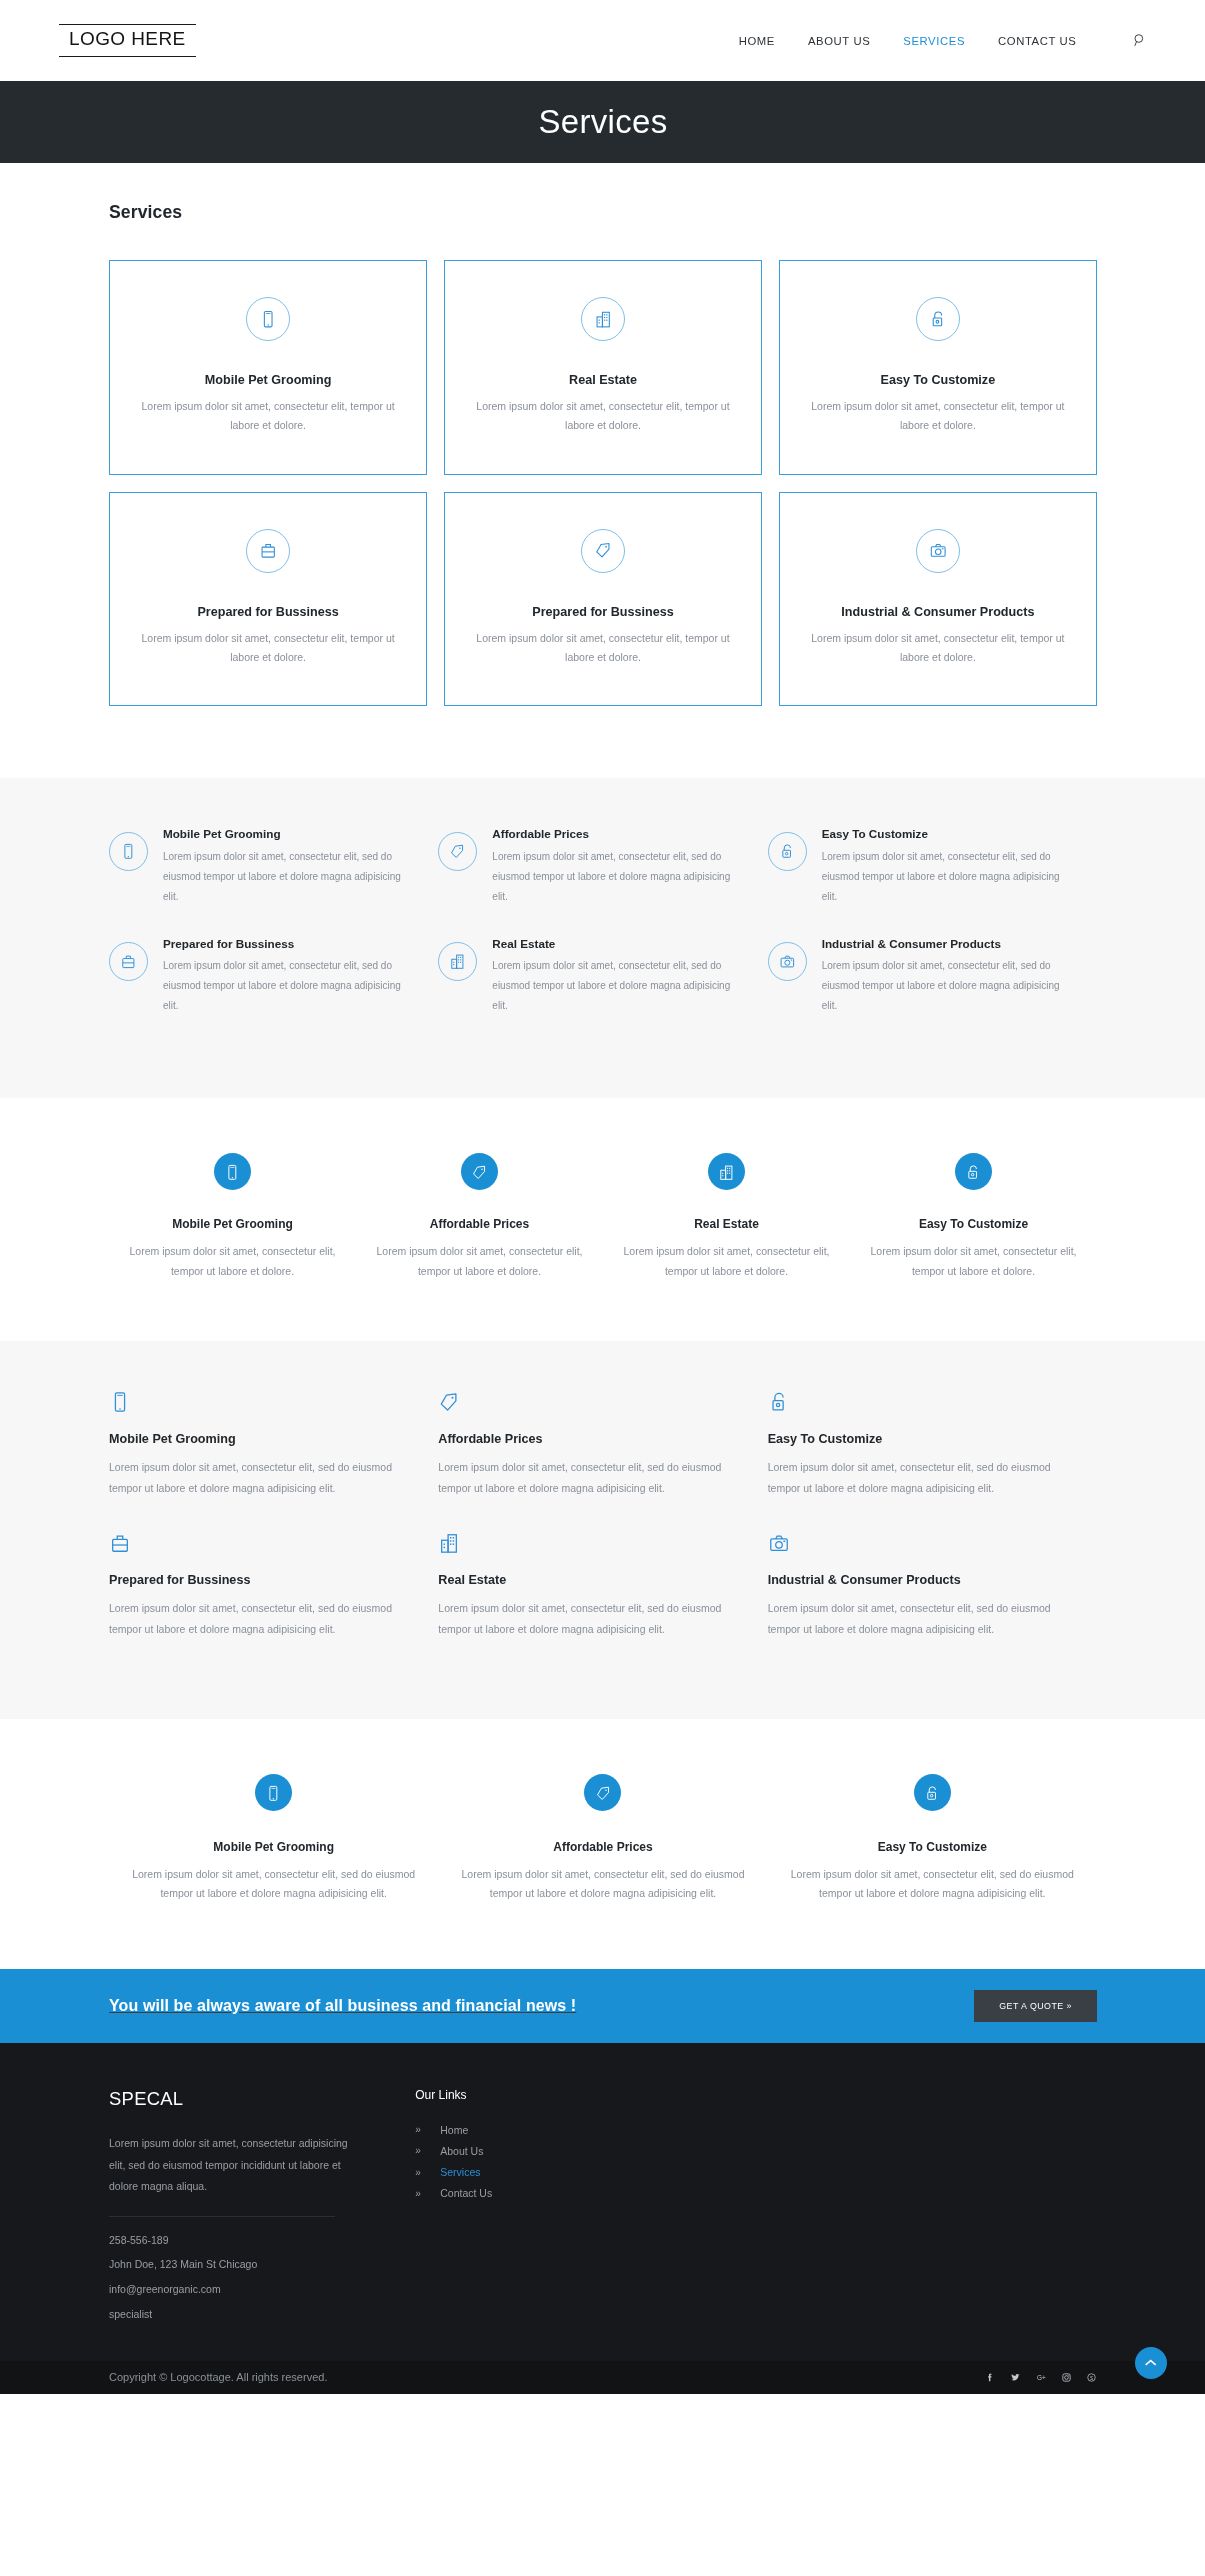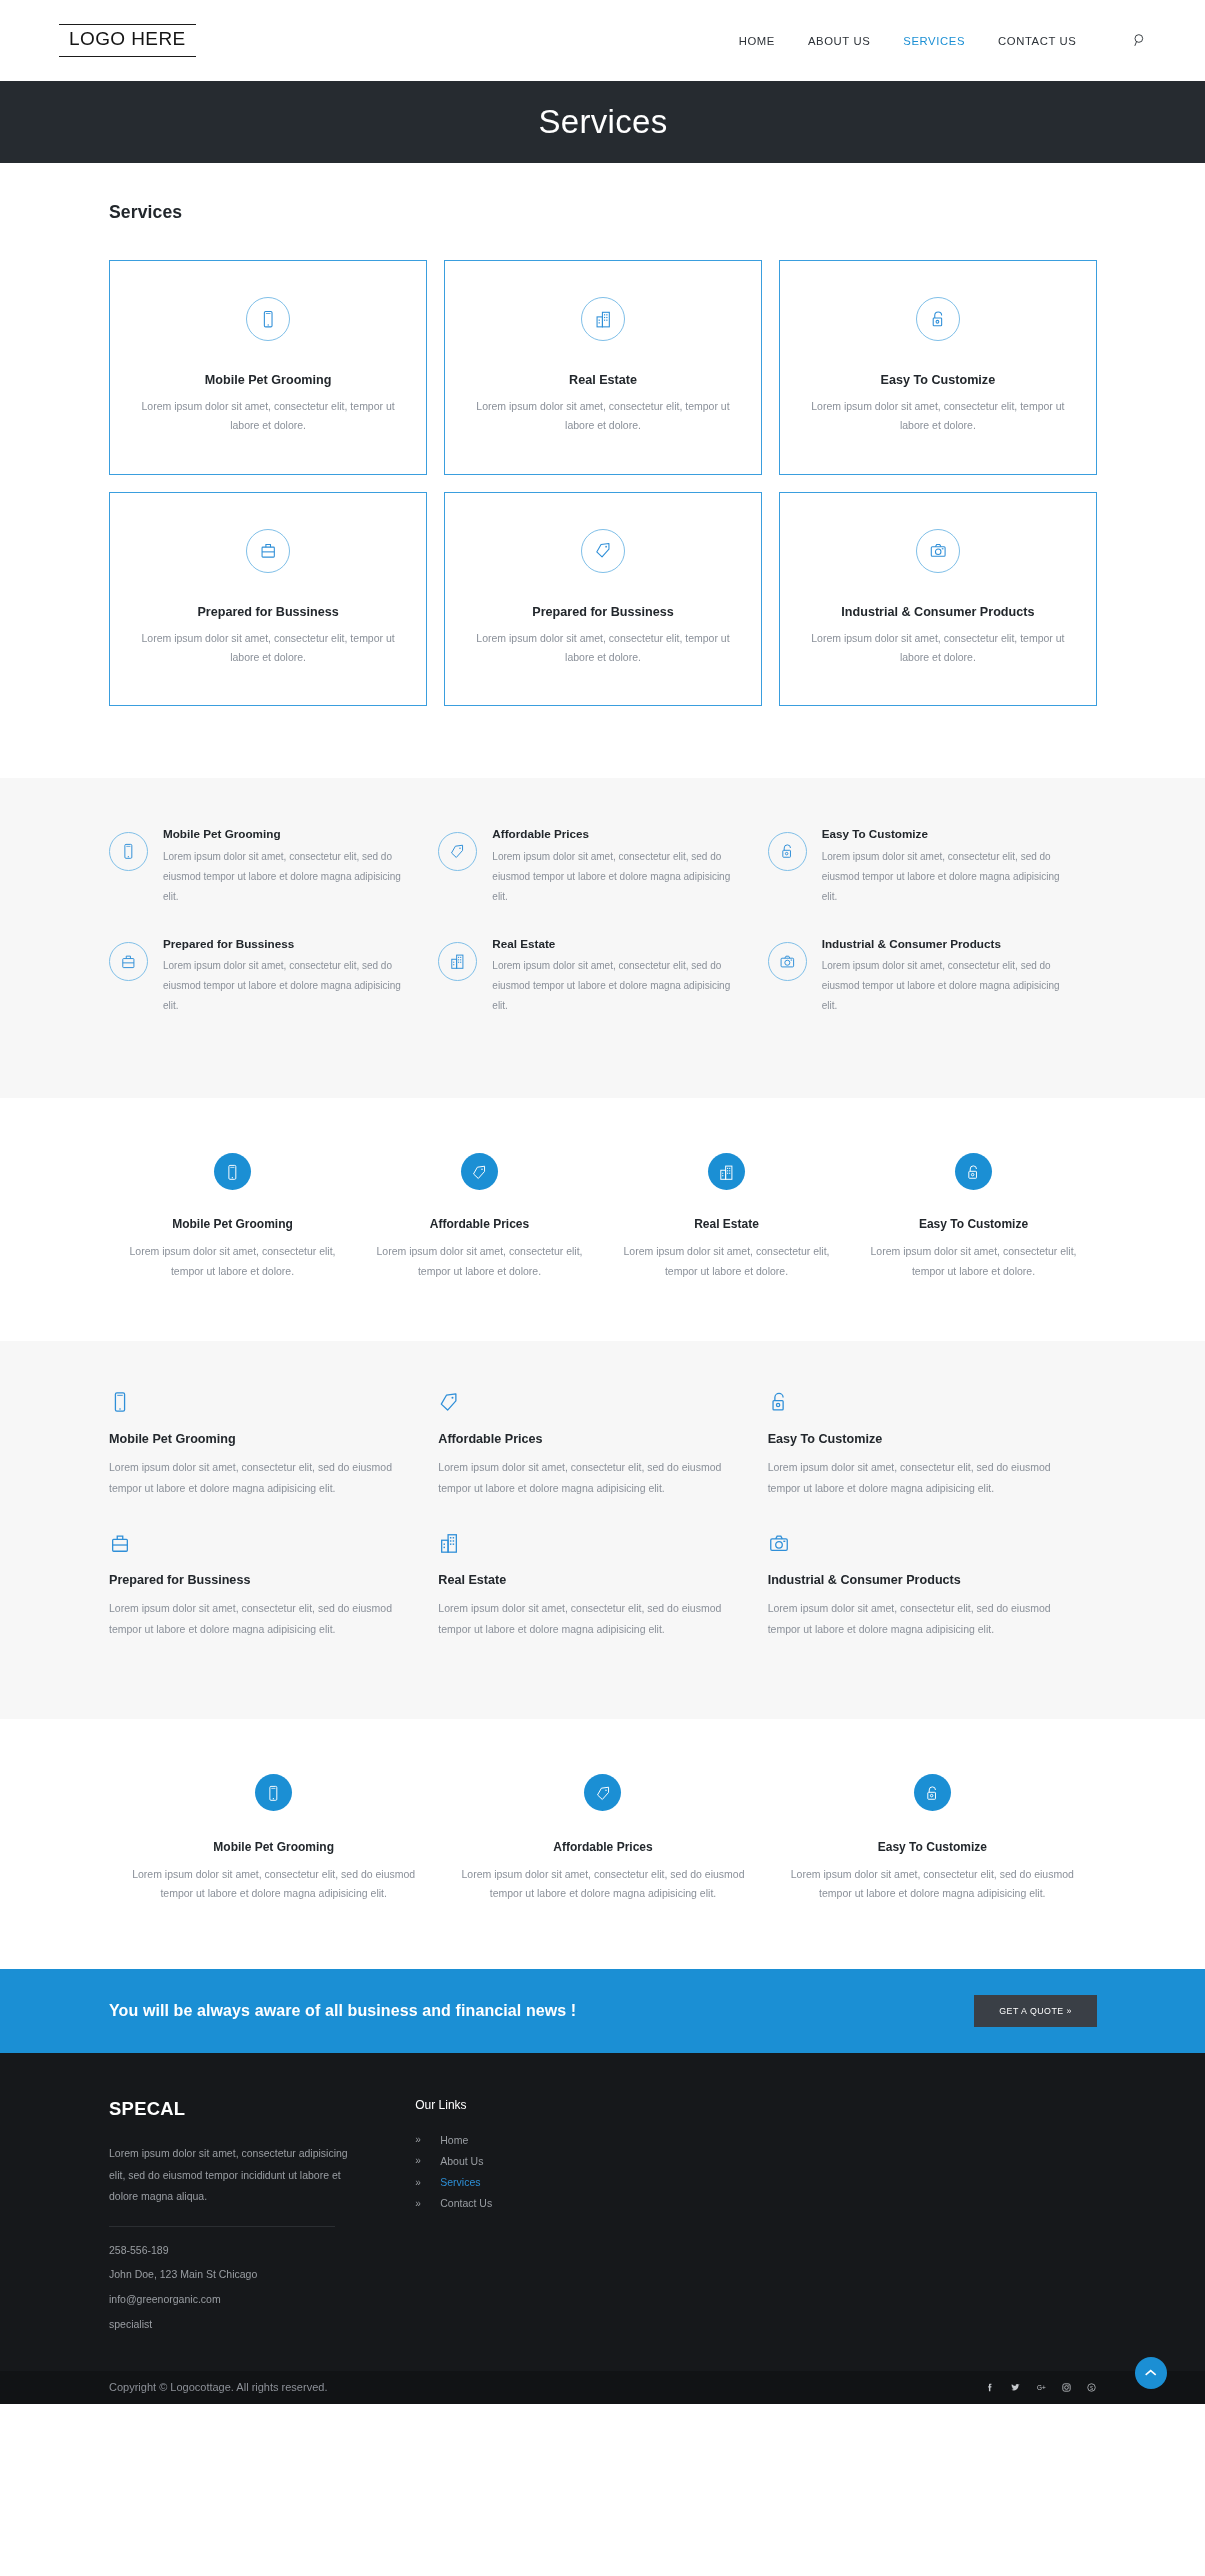--- a/index.html
+++ b/index.html
@@ -83,37 +83,37 @@
 
   
   .sec-three { background:#fff; padding:55px 0 65px; }
   .t-grid { display:flex; }
   .t-item { flex:1; text-align:center; padding:0 15px; }
   .t-item .circle-filled { width:37px; height:37px; margin-bottom:28.5px; }
   .t-item h4 { font-size:12px; font-weight:700; color:#22272c; margin-bottom:11px; }
   .t-item p { font-size:10.5px; line-height:1.85; color:#8a9099; }
 
   
-  .cta { background:#1b8fd4; height:84px; display:flex; align-items:center; }
+  .cta { background:#1b8fd4; height:74px; display:flex; align-items:center;text-decoration:underline; }
   .cta .wrap { display:flex; align-items:center; justify-content:space-between; }
   .cta h2 { color:#fff; font-size:16px; font-weight:700; letter-spacing:0.1px; }
   .cta-btn {
     background:#3a3f46; color:#fff; font-size:8.8px; letter-spacing:0.5px;
     padding:11px 25px; border:none; font-weight:400; cursor:pointer;
     font-family:"Liberation Sans", sans-serif;
   }
 
   
   .footer { background:#16181b; padding:45px 0 28.5px; position:relative; }
   .f-cols { display:flex; }
   .f-col-1 { width:31%; padding-right:50px; }
   .f-col-2 { width:22%; }
   .f-col-3 { width:22%; }
   .f-col-4 { width:25%; }
-  .footer h3 { color:#fff; font-size:18.4px; font-weight:700; margin-bottom:23.4px; letter-spacing:0.3px;}
+  .footer h3 { color:#fff; font-size:18.4px; font-weight:400; margin-bottom:23.4px; letter-spacing:0.3px;}
   .footer h4 { color:#fff; font-size:12px; font-weight:400; margin-bottom:22px; }
   .footer p { color:#9a9ea3; font-size:10.5px; line-height:2.05; }
   .f-divider { border-top:0.8px solid #2b2e32; margin:18.4px 0 16.7px; width:88%; }
   .f-contact div { color:#9a9ea3; font-size:10.5px; margin-bottom:12.6px; }
   .f-links li { list-style:none; display:flex; align-items:center; margin-bottom:9.2px; }
   .f-links .chev { color:#9a9ea3; font-size:10px; width:25px; }
   .f-links a { color:#9a9ea3; font-size:10.5px; text-decoration:none; }
   .f-links a.active { color:#2d8fd6; }
   .news-empty { color:#9a9ea3; font-size:10px; margin-top:5px; }
   .nl-input {

